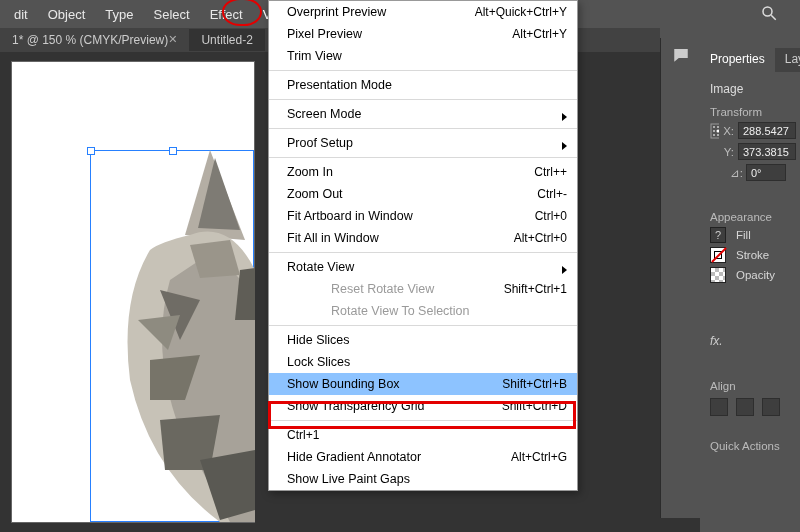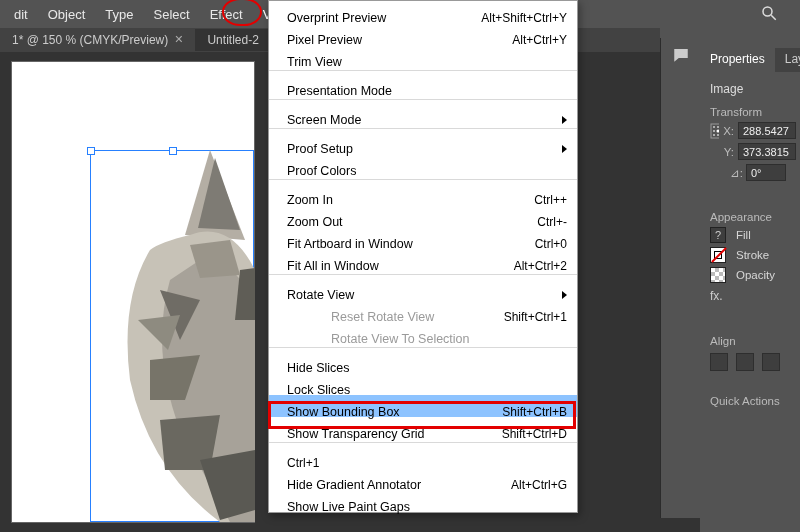--- a/index.html
+++ b/index.html
@@ -8,38 +8,38 @@
 
   
   .menubar { position:absolute; left:0; top:0; right:0; height:28px; background:#535353; display:flex; align-items:center; padding:0 4px; color:#e8e8e8; font-size:13px; }
   .menu-item { padding:4px 10px; cursor:default; }
   .menu-item.active { background:#535353; color:#fff; }
   .view-circle { position:absolute; left:222px; top:-2px; width:40px; height:28px; border:2.5px solid #e30000; border-radius:50%/55%; pointer-events:none; }
   .top-search { position:absolute; right:22px; top:4px; width:18px; color:#ddd; }
 
   
   .tabstrip { position:absolute; left:0; top:28px; right:0; height:24px; background:#424242; display:flex; align-items:center; font-size:12px; color:#ccc; }
-  .tab { padding:4px 12px; display:flex; gap:6px; }
+  .tab { padding:4px 12px; display:flex; }
   .tab.active { background:#333; }
   .tab .close { font-size:11px; color:#aaa; }
   .right-strip { position:absolute; right:0; top:28px; width:140px; height:24px; background:#535353; }
 
   
   .canvas { position:absolute; left:12px; top:62px; width:242px; height:460px; background:#fff; box-shadow:0 0 0 1px #666; }
   .artboard-sel { position:absolute; left:90px; top:150px; width:164px; height:372px; border:1px solid #2680ff; }
   .artboard-sel::before, .artboard-sel::after { content:""; position:absolute; width:6px; height:6px; background:#fff; border:1px solid #2680ff; }
   .artboard-sel::before { left:-4px; top:-4px; }
   .artboard-sel::after  { left:78px; top:-4px; }
 
   
   .cat { position:absolute; left:90px; top:150px; width:165px; height:372px; pointer-events:none; }
 
   
   .dropdown { position:absolute; left:268px; top:0; width:310px; background:#fff; color:#000; border:1px solid #999; box-shadow:2px 3px 8px rgba(0,0,0,.35); font-size:12.5px; }
-  .dd-item { display:flex; align-items:center; padding:16px 10px 4px 18px; height:22px; white-space:nowrap; }
+  .dd-item { display:flex; align-items:flex-end; padding:16px 10px 4px 18px; height:22px; white-space:nowrap; }
   .dd-item .label { flex:1; }
   .dd-item .accel { color:#000; font-size:12px; }
   .dd-item.disabled { color:#9a9a9a;margin-left:44px; }
   .dd-item.selected { background:#8dc3ff;gap:29px; }
   .dd-sep { height:1px; margin:3px 0; background:#d9d9d9; }
   .dd-arrow { width:0; height:0; border-left:5px solid #000; border-top:4px solid transparent; border-bottom:4px solid transparent; margin-left:4px; }
   .red-box { position:absolute; left:268px; top:401px; width:308px; height:28px; border:3px solid #e30000; pointer-events:none; }
 
   
   .dock { position:absolute; left:660px; top:38px; width:40px; height:480px; background:#535353; border-left:1px solid #2b2b2b; }
@@ -54,21 +54,21 @@
   .section-sub { padding:6px 10px 2px; color:#bbb; font-size:11.5px; }
   .kvrow { display:flex; align-items:center; padding:2px 4px 2px 10px; gap:4px; font-size:11.5px; }
   .kvrow .k { color:#bbb; width:12px; }
   .kvrow .fld { background:#3e3e3e; border:1px solid #2e2e2e; color:#eee; padding:1px 4px; width:58px; height:17px; font-size:11px; }
   .swatch { width:16px; height:16px; border:1px solid #222; display:inline-block; margin-right:6px; }
   .swatch.q { background:#3e3e3e; color:#ccc; text-align:center; font-size:11px; line-height:14px; }
   .swatch.stroke { background:#fff; position:relative; }
   .swatch.stroke::after { content:""; position:absolute; left:-2px; top:6px; width:20px; height:2px; background:#e30000; transform:rotate(-45deg); }
   .swatch.stroke::before { content:""; position:absolute; inset:3px; border:1px solid #000; }
   .swatch.op { background:#fff; background-image:linear-gradient(45deg,#bbb 25%,transparent 25%,transparent 75%,#bbb 75%),linear-gradient(45deg,#bbb 25%,transparent 25%,transparent 75%,#bbb 75%); background-size:8px 8px; background-position:0 0,4px 4px; }
-  .fx { padding:4px 10px; color:#ccc; font-size:12px; }
+  .fx { padding:4px 10px; font-style:italic; color:#ccc; font-size:12px;margin-top:45px; }
   .align-row { display:flex; gap:8px; padding:4px 10px; }
   .align-ico { width:18px; height:18px; background:#3e3e3e; border:1px solid #2e2e2e; }
   .dot-row { position:absolute; right:12px; top:30px; color:#ccc; font-size:10px; letter-spacing:1px; }
 </style>
 </head>
 <body>
 
 <div class="menubar">
   <div class="menu-item">dit</div>
   <div class="menu-item">Object</div>
@@ -110,21 +110,21 @@
   <path d="M70 270 L130 265 L120 320 L75 320 Z" fill="#6a6860"></path>
   <path d="M48 170 L90 165 L78 200 Z" fill="#8e8b80"></path>
   <path d="M110 310 L165 300 L165 360 L130 370 Z" fill="#5a5953"></path>
   <path d="M150 120 L165 118 L165 170 L145 170 Z" fill="#5f5d56"></path>
   <path d="M100 95 L140 90 L150 125 L110 128 Z" fill="#9a958a"></path>
 </svg>
 
 <div class="dropdown">
   <div class="dd-item">
       <span class="label">Overprint Preview</span>
-      <span class="accel">Alt+Shift+Ctrl+Y</span>
+      <span class="accel">Alt+Quick+Ctrl+Y</span>
     </div>
   <div class="dd-item">
       <span class="label">Pixel Preview</span>
       <span class="accel">Alt+Ctrl+Y</span>
     </div>
   <div class="dd-item">
       <span class="label">Trim View</span>
     </div>
   <div class="dd-sep"></div>
   <div class="dd-item">
@@ -133,39 +133,36 @@
   <div class="dd-sep"></div>
   <div class="dd-item sub">
       <span class="label">Screen Mode</span>
       <span class="dd-arrow"></span>
     </div>
   <div class="dd-sep"></div>
   <div class="dd-item sub">
       <span class="label">Proof Setup</span>
       <span class="dd-arrow"></span>
     </div>
-  <div class="dd-item">
-      <span class="label">Proof Colors</span>
-    </div>
   <div class="dd-sep"></div>
   <div class="dd-item">
       <span class="label">Zoom In</span>
       <span class="accel">Ctrl++</span>
     </div>
   <div class="dd-item">
       <span class="label">Zoom Out</span>
       <span class="accel">Ctrl+-</span>
     </div>
   <div class="dd-item">
       <span class="label">Fit Artboard in Window</span>
       <span class="accel">Ctrl+0</span>
     </div>
   <div class="dd-item">
       <span class="label">Fit All in Window</span>
-      <span class="accel">Alt+Ctrl+2</span>
+      <span class="accel">Alt+Ctrl+0</span>
     </div>
   <div class="dd-sep"></div>
   <div class="dd-item sub">
       <span class="label">Rotate View</span>
       <span class="dd-arrow"></span>
     </div>
   <div class="dd-item disabled">
       <span class="label">Reset Rotate View</span>
       <span class="accel">Shift+Ctrl+1</span>
     </div>

